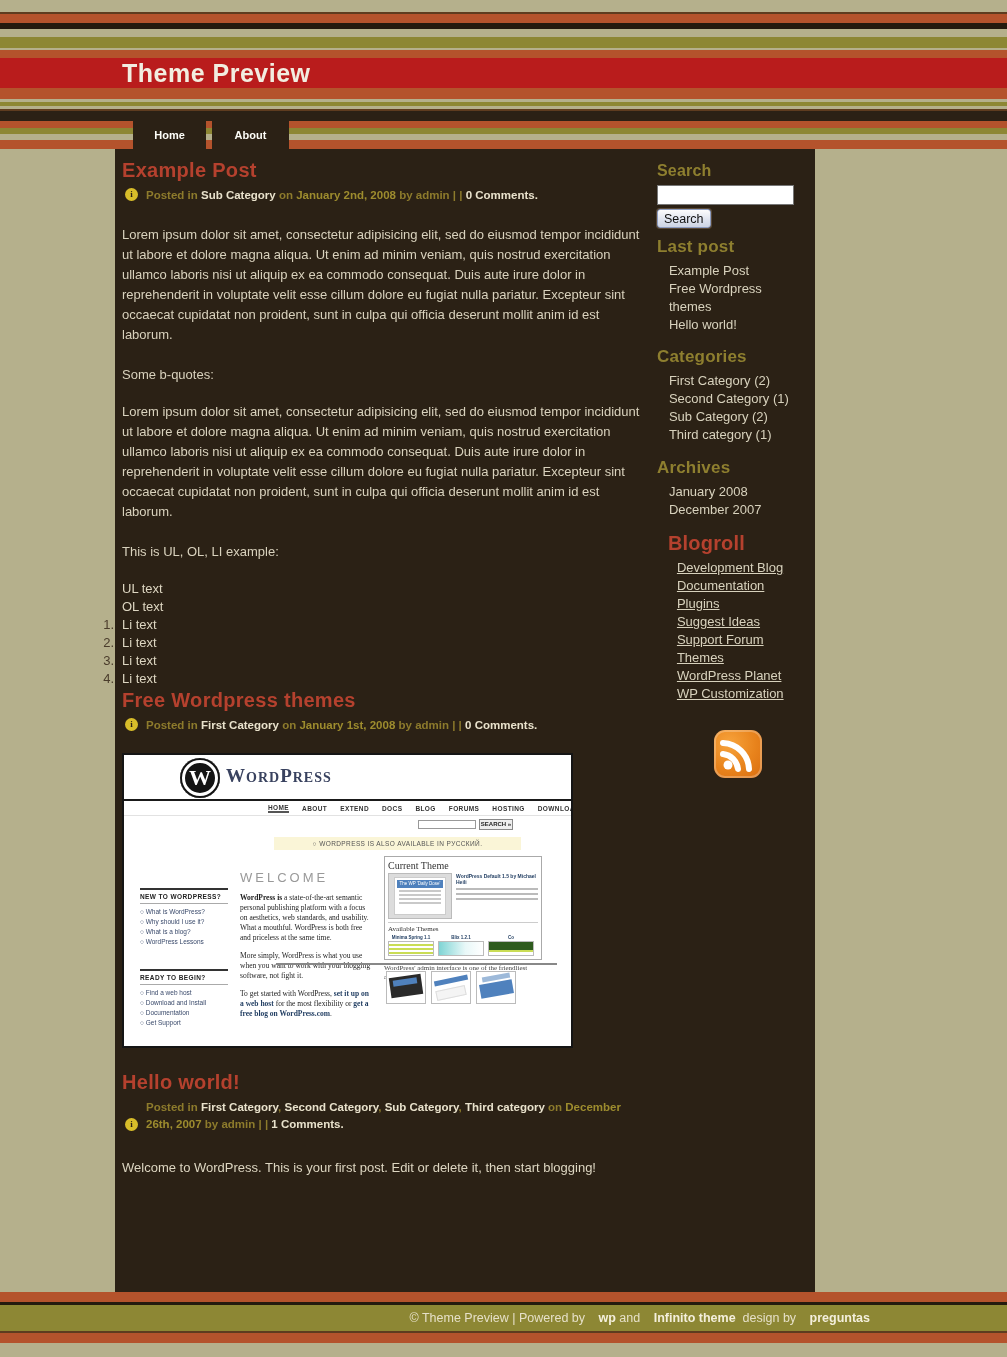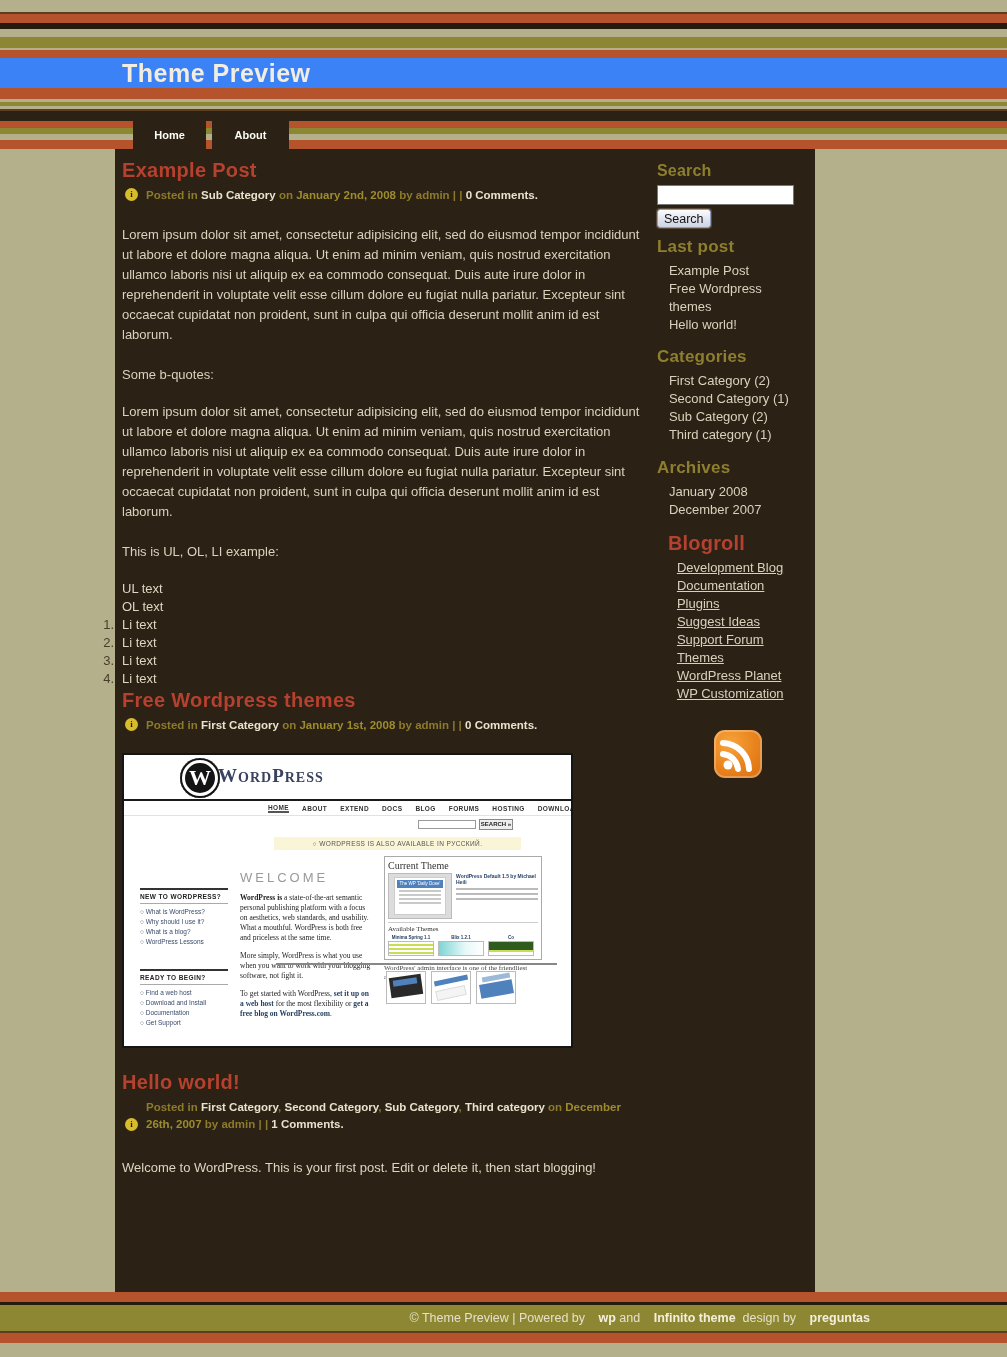--- a/index.html
+++ b/index.html
@@ -12,21 +12,21 @@
   }
   .stripe { width:100%; }
   .s-tan { background:#b5b08c; }
   .s-rust { background:#b4532c; }
   .s-olive { background:#8d8734; }
   .s-brown { background:#5e3c1f; }
   .s-black { background:#241a0e; }
 
   
   .title-band {
-    height:30px; background:#3b82f6; display:flex; align-items:center;
+    height:30px; background:#b91c1c; display:flex; align-items:center;
   }
   .title-band h1 {
     color:#f2ede0; font-size:25px; font-weight:bold; letter-spacing:0.5px;
     padding-left:122px; line-height:30px;
   }
 
   
   .nav-row {
     height:28px; position:relative;
     background:linear-gradient(#b4532c 0 7px, #8d8734 7px 13px, #b5b08c 13px 19px, #b4532c 19px 28px);
@@ -126,21 +126,21 @@
     border:2px solid #151515; position:relative; overflow:hidden;
     font-family:"Liberation Serif", serif; color:#222;
   }
   .ws-header { height:46px; border-bottom:2px solid #1a1a1a; position:relative; }
   .ws-logo {
     position:absolute; left:56px; top:3px; width:40px; height:40px; border-radius:50%;
     background:#141414; box-shadow:inset 0 0 0 2px #141414, inset 0 0 0 5px #fff, inset 0 0 0 16px #141414;
     color:#fff; text-align:center; line-height:40px; font-size:22px; font-weight:bold;
   }
   .ws-wordmark {
-    position:absolute; left:94px; top:10px; color:#39425f; font-weight:bold;
+    position:absolute; left:102px; top:10px; color:#39425f; font-weight:bold;
     letter-spacing:1px; font-size:19px;
   }
   .ws-wordmark .sc { font-size:14px; }
   .ws-nav {
     height:15px; display:flex; gap:13px; padding-left:144px; align-items:center;
     border-bottom:1px solid #e2e2e2; font-family:"Liberation Sans", sans-serif;
     font-size:6.5px; font-weight:bold; color:#333; letter-spacing:0.4px;
   }
   .ws-nav span { cursor:pointer; }
   .ws-nav span.active { border-bottom:2px solid #555; }

